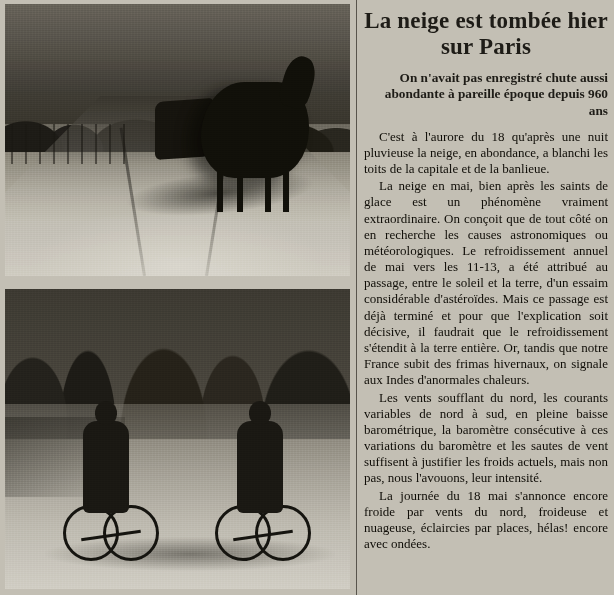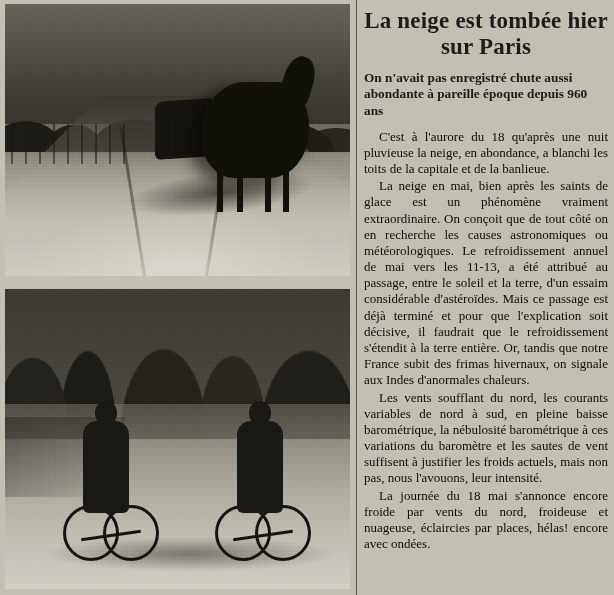--- a/index.html
+++ b/index.html
@@ -237,21 +237,21 @@
     font-size: 23px;
     line-height: 1.12;
     text-align: center;
     margin: 4px 0 10px 0;
     letter-spacing: .2px;
   }
   .standfirst {
     font-weight: bold;
     font-size: 13.3px;
     line-height: 1.26;
-    text-align: left;
+    text-align: right;
     margin: 0 0 9px 0;
   }
   .body p {
     margin: 0 0 1px 0;
     font-size: 13px;
     line-height: 1.245;
     text-align: justify;
     text-indent: 15px;
     hyphens: manual;
   }
@@ -305,18 +305,18 @@
   </div>
 
   <div class="rule"></div>
 
   <div class="article">
     <h1 class="headline">La neige est tombée hier sur Paris</h1>
     <p class="standfirst">On n'avait pas enregistré chute aussi abondante à pareille époque depuis 960 ans</p>
     <div class="body">
       <p>C'est à l'aurore du 18 qu'après une nuit pluvieuse la neige, en abondance, a blanchi les toits de la capitale et de la banlieue.</p>
       <p>La neige en mai, bien après les saints de glace est un phénomène vraiment extraordinaire. On conçoit que de tout côté on en recherche les causes astronomiques ou météorologiques. Le refroidissement annuel de mai vers les 11-13, a été attribué au passage, entre le soleil et la terre, d'un essaim considérable d'astéroïdes. Mais ce passage est déjà terminé et pour que l'explication soit décisive, il faudrait que le refroidissement s'étendit à la terre entière. Or, tandis que notre France subit des frimas hivernaux, on signale aux Indes d'anormales chaleurs.</p>
-      <p>Les vents soufflant du nord, les courants variables de nord à sud, en pleine baisse barométrique, la nébulosité barométrique à ces variations du baromètre et les sautes de vent suffisent à justifier les froids actuels, mais non pas, nous l'avouons, leur intensité.</p>
+      <p>Les vents soufflant du nord, les courants variables de nord à sud, en pleine baisse barométrique, la baromètre consécutive à ces variations du baromètre et les sautes de vent suffisent à justifier les froids actuels, mais non pas, nous l'avouons, leur intensité.</p>
       <p>La journée du 18 mai s'annonce encore froide par vents du nord, froideuse et nuageuse, éclaircies par places, hélas! encore avec ondées.</p>
     </div>
   </div>
 
 </div>
 
 </body></html>

